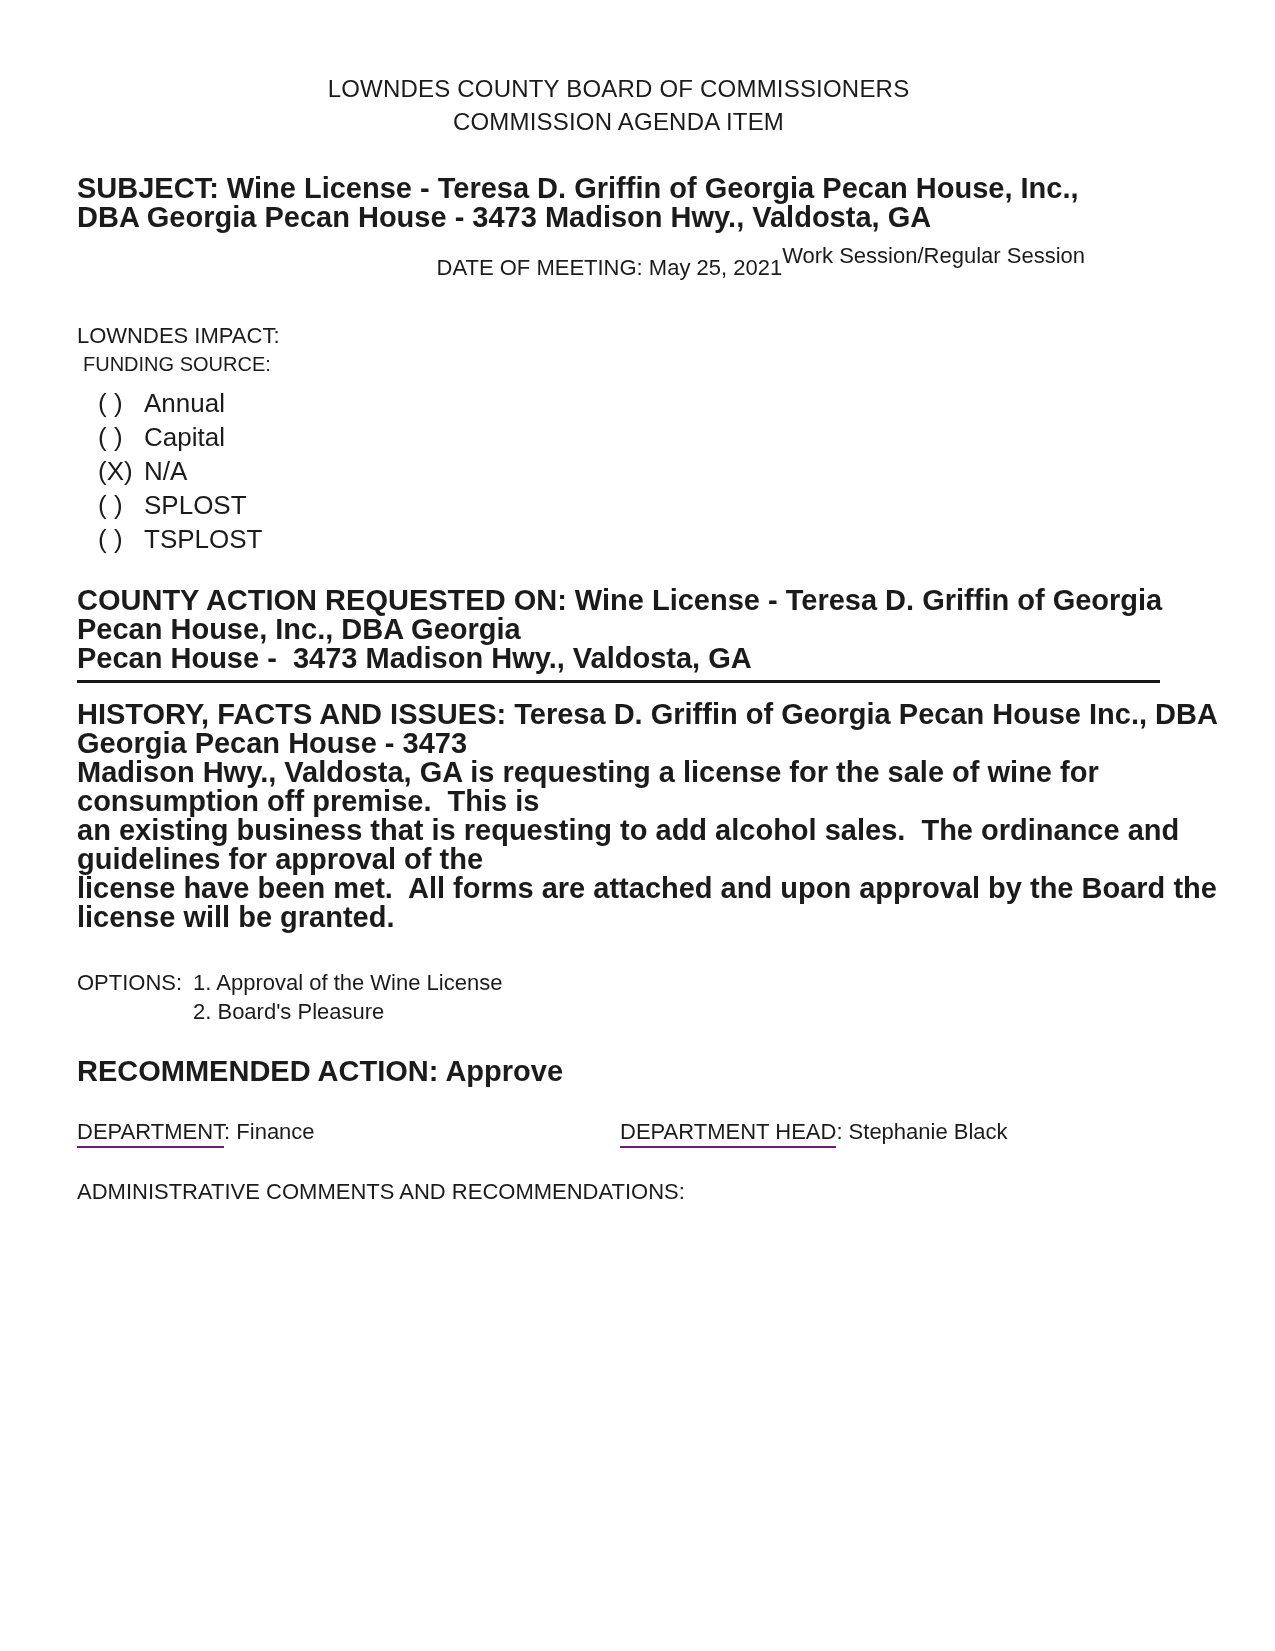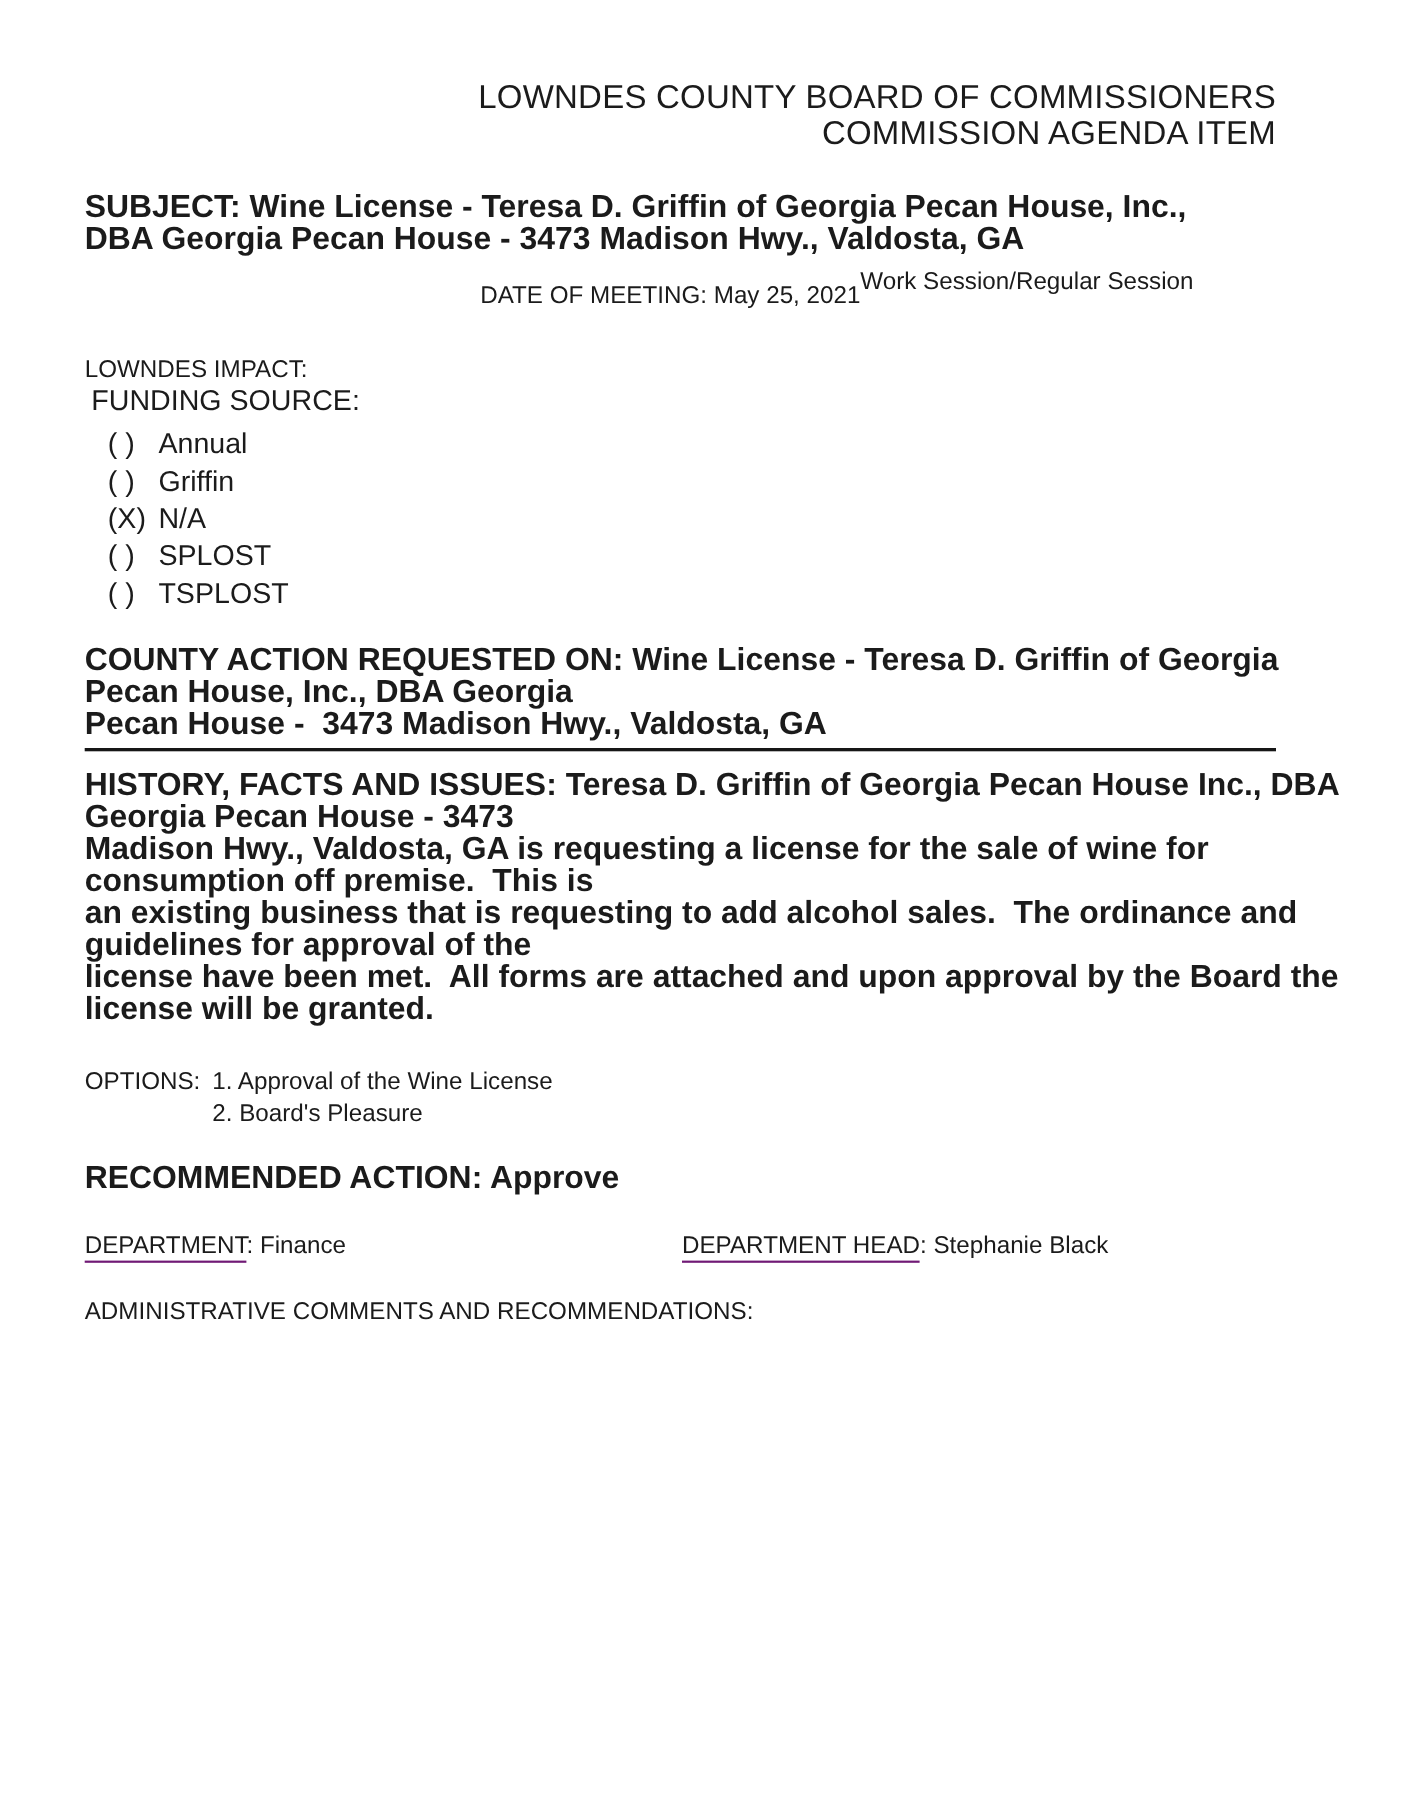--- a/index.html
+++ b/index.html
@@ -15,22 +15,22 @@
     position: relative;
     overflow: hidden;
   }
   .page {
     box-sizing: border-box;
     width: 1275px;
     height: 1651px;
     padding: 72px 115px 0 77px;
   }
   .doc-title {
-    text-align: right;
-    font-size: 30px;
+    text-align: center;
+    font-size: 24px;
     line-height: 33px;
     letter-spacing: 0.2px;
   }
   .para {
     font-size: 29px;
     line-height: 29px;
     white-space: pre-wrap;
     width: max-content;
     max-width: 1160px;
     margin: 0;
@@ -46,21 +46,21 @@
     line-height: 29px;
   }
   .session { margin-top: -12px; margin-right: 75px; }
   .budget-label {
     margin-top: 39px;
     font-size: 22px;
     line-height: 29px;
   }
   .funding-label {
     margin-left: 6px;
-    font-size: 26px;
+    font-size: 20px;
     line-height: 29px;
   }
   .funding-list {
     margin-top: 7px;
     margin-left: 21px;
     font-size: 26px;
   }
   .funding-row { line-height: 34px; }
   .funding-row .mark {
     display: inline-block;
@@ -118,21 +118,21 @@
   </div>
 
   <div class="budget-label">LOWNDES IMPACT:</div>
   <div class="funding-label">FUNDING SOURCE:</div>
 
   <div class="funding-list">
     <div class="funding-row">
       <span class="mark">( )</span><span>Annual</span>
     </div>
     <div class="funding-row">
-      <span class="mark">( )</span><span>Griffin</span>
+      <span class="mark">( )</span><span>Capital</span>
     </div>
     <div class="funding-row">
       <span class="mark">(X)</span><span>N/A</span>
     </div>
     <div class="funding-row">
       <span class="mark">( )</span><span>SPLOST</span>
     </div>
     <div class="funding-row">
       <span class="mark">( )</span><span>TSPLOST</span>
     </div>

